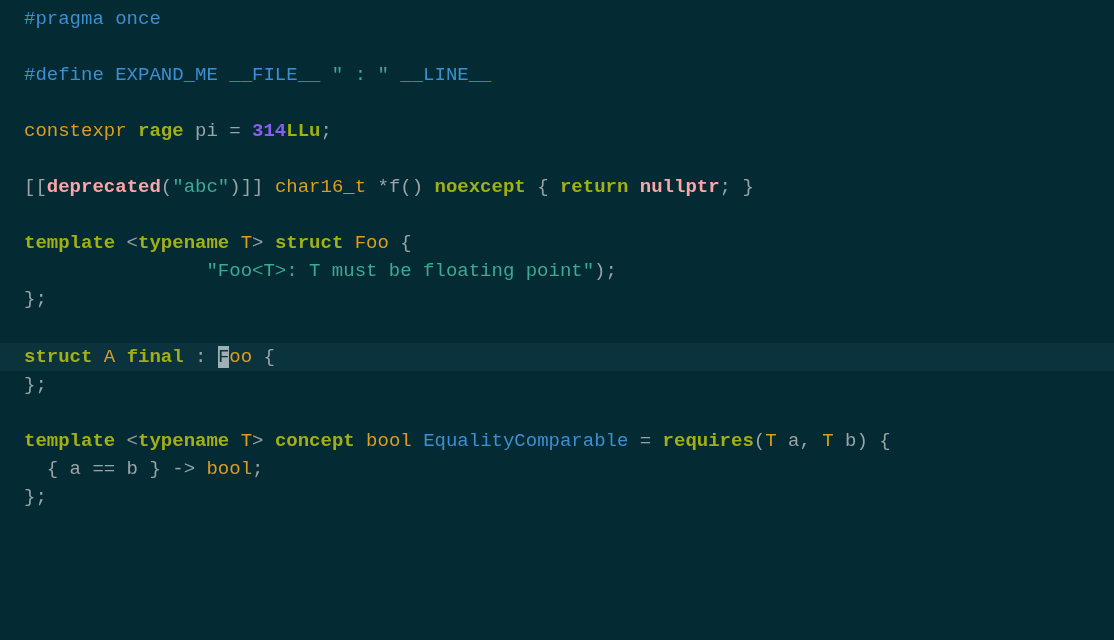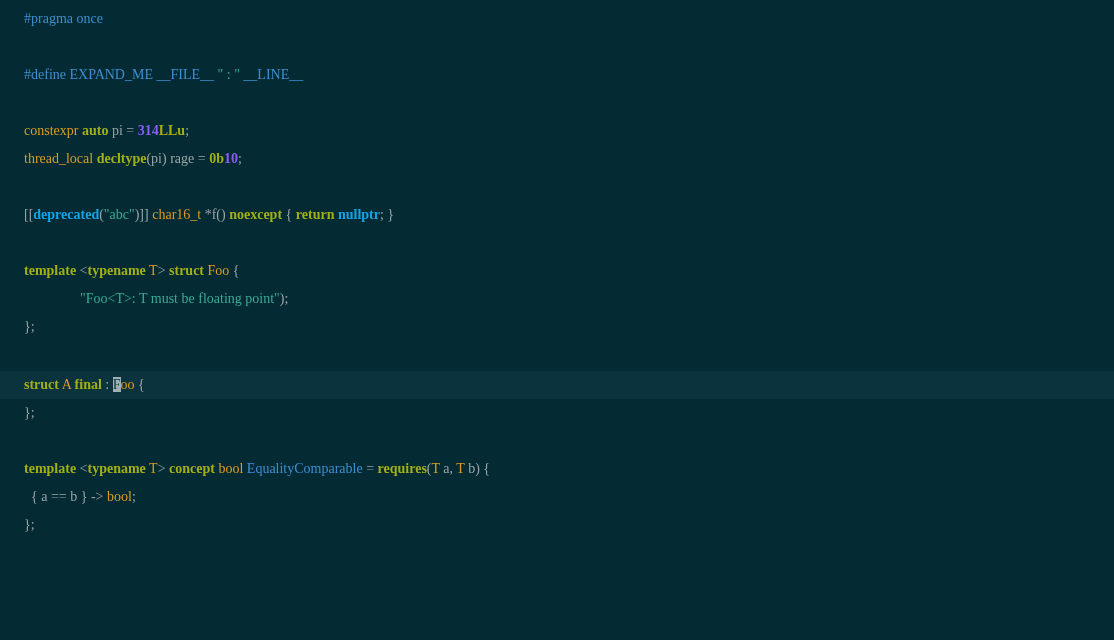--- a/index.html
+++ b/index.html
@@ -7,22 +7,22 @@
     margin: 0;
     padding: 0;
     background: #042a33;
   }
   #editor-root {
     position: relative;
     width: 1114px;
     height: 640px;
     background: #042a33;
     overflow: hidden;
-    font-family: Liberation Serif, serif;
-    font-size: 14px;
+    font-family: Liberation Mono, monospace;
+    font-size: 19px;
     line-height: 28px;
     -webkit-font-smoothing: antialiased;
   }
   #code-area {
     position: absolute;
     left: 0;
     top: 5px;
     width: 1114px;
   }
   .code-line {
@@ -34,42 +34,41 @@
     color: #9aa5a8;
   }
   .code-line.current {
     background: #0b333d;
     margin-top: 30px;
   }
   .tok { white-space: pre; }
   .t-plain   { color: #9aa5a8; }
   .t-pp      { color: #3d8fd1; }
   .t-ident   { color: #3d8fd1; }
-  .t-identb  { color: #0ea5e9; font-weight: bold; }
+  .t-identb  { color: #fca5a5; font-weight: bold; }
   .t-str     { color: #3aab94; }
   .t-kw      { color: #a2b016; font-weight: bold; }
   .t-type    { color: #dd9d20; }
   .t-num     { color: #8b5cf6; font-weight: bold; }
   .t-numsuf  { color: #a2b016; font-weight: bold; }
   .t-cursor  {
     background: #9fb0b5;
     color: #0b333d;
   }
 </style>
 </head>
 <body>
 
 <div id="editor-root" style="background: rgb(4, 42, 51);">
   <div id="code-area" style="background: transparent;">
       <div class="code-line"><span class="tok t-pp">#pragma once</span></div>
       <div class="code-line"><span class="tok t-plain">​</span></div>
       <div class="code-line"><span class="tok t-pp">#define EXPAND_ME __FILE__ </span><span class="tok t-str">" : "</span><span class="tok t-pp"> __LINE__</span></div>
       <div class="code-line"><span class="tok t-plain">​</span></div>
-      <div class="code-line"><span class="tok t-type">constexpr </span><span class="tok t-kw">auto</span><span class="tok t-plain"> pi = </span><span class="tok t-num">314</span><span class="tok t-numsuf">LLu</span><span class="tok t-plain">;</span></div>
-      <div class="code-line"><span class="tok t-type">thread_local </span><span class="tok t-kw">decltype</span><span class="tok t-plain">(pi) rage = </span><span class="tok t-numsuf">0b</span><span class="tok t-num">10</span><span class="tok t-plain">;</span></div>
+      <div class="code-line"><span class="tok t-type">constexpr </span><span class="tok t-kw">rage</span><span class="tok t-plain"> pi = </span><span class="tok t-num">314</span><span class="tok t-numsuf">LLu</span><span class="tok t-plain">;</span></div>
       <div class="code-line"><span class="tok t-plain">​</span></div>
       <div class="code-line"><span class="tok t-plain">[[</span><span class="tok t-identb">deprecated</span><span class="tok t-plain">(</span><span class="tok t-str">"abc"</span><span class="tok t-plain">)]] </span><span class="tok t-type">char16_t</span><span class="tok t-plain"> *f() </span><span class="tok t-kw">noexcept</span><span class="tok t-plain"> { </span><span class="tok t-kw">return</span><span class="tok t-plain"> </span><span class="tok t-identb">nullptr</span><span class="tok t-plain">; }</span></div>
       <div class="code-line"><span class="tok t-plain">​</span></div>
       <div class="code-line"><span class="tok t-kw">template</span><span class="tok t-plain"> &lt;</span><span class="tok t-kw">typename</span><span class="tok t-plain"> </span><span class="tok t-type">T</span><span class="tok t-plain">&gt; </span><span class="tok t-kw">struct</span><span class="tok t-plain"> </span><span class="tok t-type">Foo</span><span class="tok t-plain"> {</span></div>
       <div class="code-line"><span class="tok t-plain">                </span><span class="tok t-str">"Foo&lt;T&gt;: T must be floating point"</span><span class="tok t-plain">);</span></div>
       <div class="code-line"><span class="tok t-plain">};</span></div>
       <div class="code-line current" style="background: rgb(11, 51, 61);"><span class="tok t-kw">struct</span><span class="tok t-plain"> </span><span class="tok t-type">A</span><span class="tok t-plain"> </span><span class="tok t-kw">final</span><span class="tok t-plain"> : </span><span class="tok t-cursor" style="background: rgb(159, 176, 181);">F</span><span class="tok t-type">oo</span><span class="tok t-plain"> {</span></div>
       <div class="code-line"><span class="tok t-plain">};</span></div>
       <div class="code-line"><span class="tok t-plain">​</span></div>
       <div class="code-line"><span class="tok t-kw">template</span><span class="tok t-plain"> &lt;</span><span class="tok t-kw">typename</span><span class="tok t-plain"> </span><span class="tok t-type">T</span><span class="tok t-plain">&gt; </span><span class="tok t-kw">concept</span><span class="tok t-plain"> </span><span class="tok t-type">bool</span><span class="tok t-plain"> </span><span class="tok t-ident">EqualityComparable</span><span class="tok t-plain"> = </span><span class="tok t-kw">requires</span><span class="tok t-plain">(</span><span class="tok t-type">T</span><span class="tok t-plain"> a, </span><span class="tok t-type">T</span><span class="tok t-plain"> b) {</span></div>

